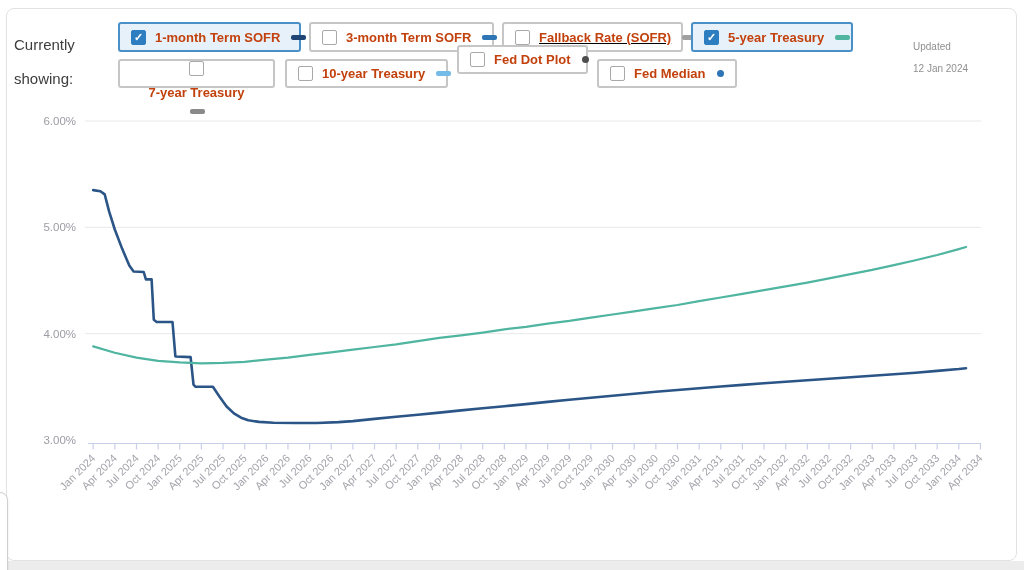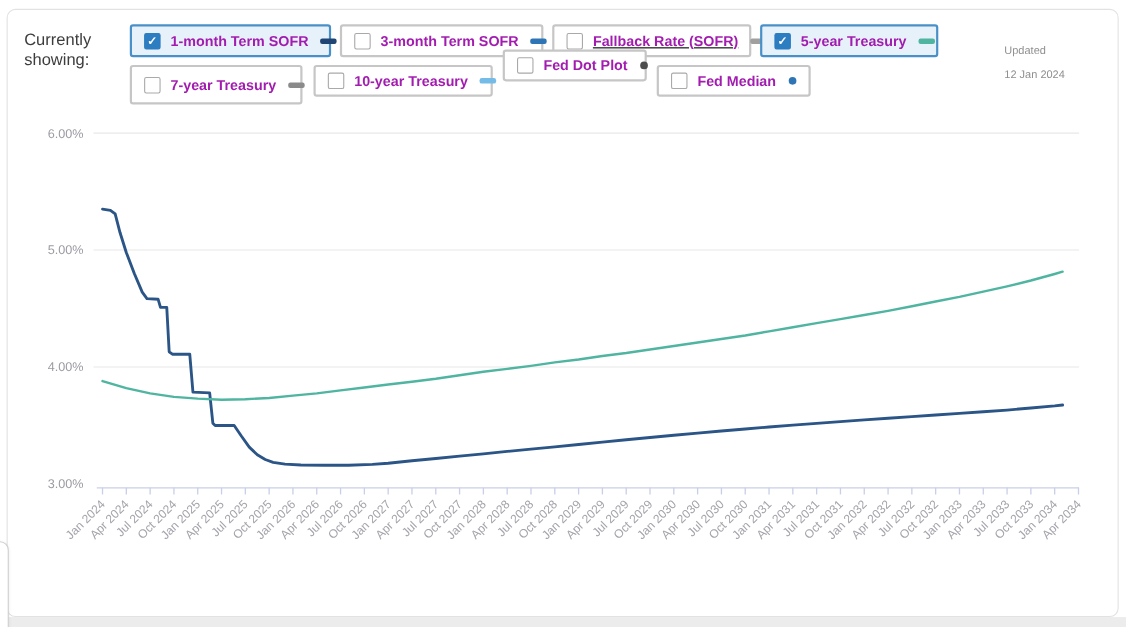--- a/index.html
+++ b/index.html
@@ -2,39 +2,39 @@
 <html><head>
 <meta charset="utf-8">
 <style>
   * { margin:0; padding:0; box-sizing:border-box; }
   html,body { width:1024px; height:570px; background:#ffffff; font-family:"Liberation Sans", sans-serif; overflow:hidden; }
   #stage { position:relative; width:1024px; height:570px; background:#ffffff; }
   .page-strip { position:absolute; left:0; top:561px; width:1024px; height:9px; background:#ececec; }
   .card { position:absolute; left:6px; top:8px; width:1011px; height:553px; background:#ffffff; border:1px solid #e2e2e2; border-radius:8px; }
   .peek-card { position:absolute; left:-30px; top:492px; width:38px; height:90px; background:#ffffff; border:1px solid #cfcfcf; border-radius:8px; box-shadow:0 1px 3px rgba(0,0,0,0.08); z-index:5; }
 
-  .cs-label { position:absolute; left:22px; top:28px; width:90px; font-size:15px; line-height:18px; color:#3d3d3d; }
+  .cs-label { position:absolute; left:14px; top:28px; width:90px; font-size:15px; line-height:34px; color:#3d3d3d; }
 
   .leg-btn { position:absolute; display:flex; align-items:center; gap:9px; padding:0 11px; background:#ffffff; border:2px solid #c6c6c6; border-radius:3px; height:30px; cursor:pointer; }
   .leg-btn.selected { background:#e7f1fa; border-color:#4a90c8; }
-  .leg-btn .lbl { font-size:13px; font-weight:bold; color:#a21caf; white-space:nowrap; }
+  .leg-btn .lbl { font-size:13px; font-weight:bold; color:#c2410c; white-space:nowrap; }
   .cb { width:15px; height:15px; border:1px solid #a9a9a9; border-radius:2px; background:#ffffff; flex:0 0 auto;
         display:flex; align-items:center; justify-content:center; font-size:11px; color:#ffffff; font-weight:bold; }
   .cb.checked { background:#2d7dc1; border-color:#2d7dc1; }
   .swatch { flex:0 0 auto; margin-left:2px; }
   .swatch.dash { width:15px; height:5px; border-radius:2px; }
   .swatch.dot { width:7px; height:7px; border-radius:50%; }
 
   
   .b0 { left:118px; top:22px; width:183px; }
   .b1 { left:309px; top:22px; width:185px; }
   .b2 { left:502px; top:22px; width:181px;text-decoration:underline; }
   .b3 { left:691px; top:22px; width:162px; }
   
-  .b4 { left:118px; top:59px; width:157px; height:36px; }
+  .b4 { left:118px; top:59px; width:157px; height:29px;flex-direction:column; }
   .b5 { left:285px; top:59px; width:163px; height:29px; }
   .b6 { left:457px; top:45px; width:131px; height:29px; }
   .b7 { left:597px; top:59px; width:140px; height:29px; }
 
   .updated { position:absolute; left:913px; top:36px; font-size:10px; line-height:22px; color:#8f8f8f; }
 
   svg.chart { position:absolute; left:0; top:0; width:1024px; height:570px; }
 </style>
 </head>
 <body>

